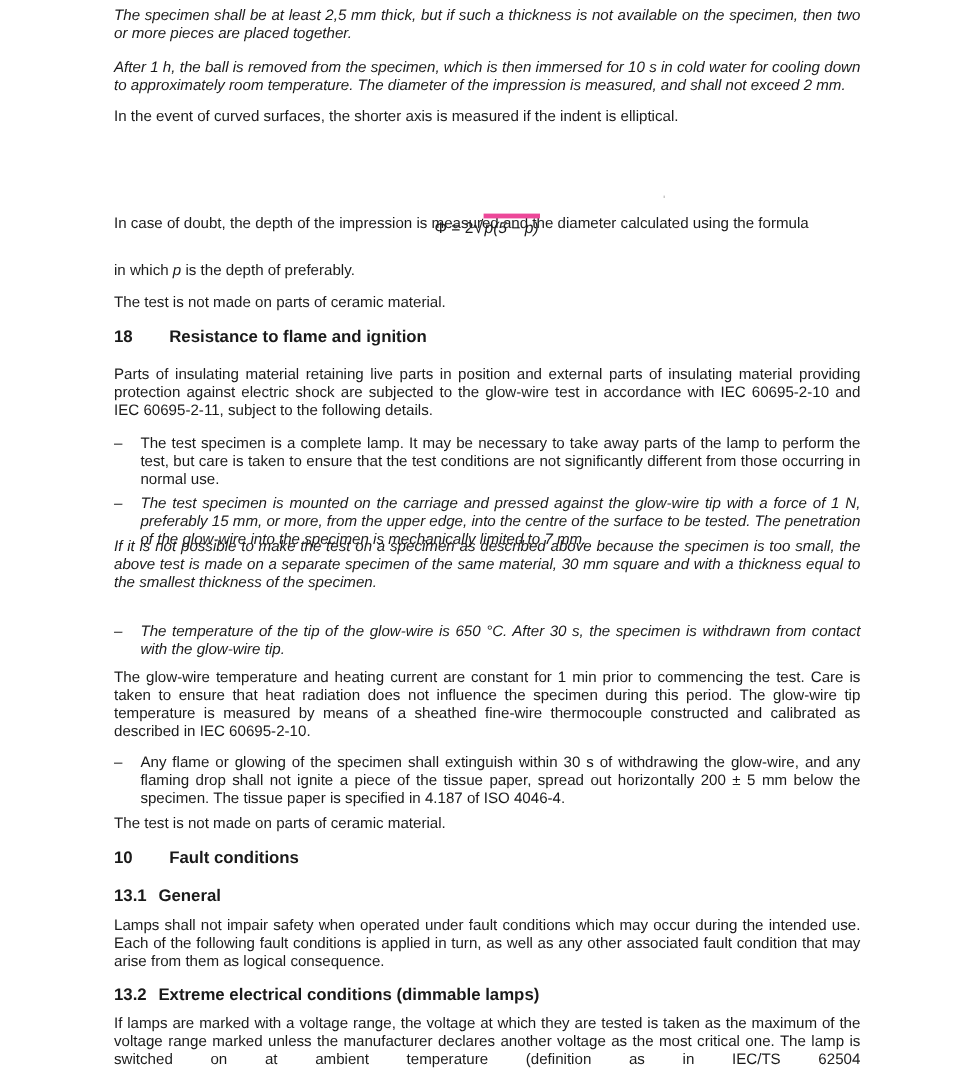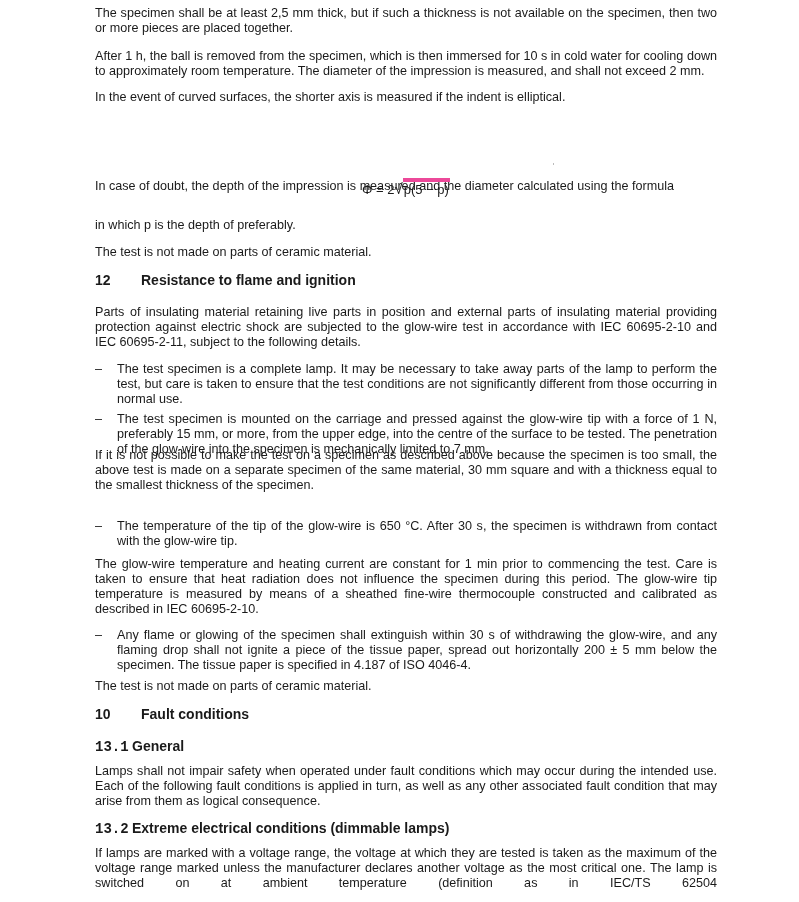--- a/index.html
+++ b/index.html
@@ -3,25 +3,25 @@
 <meta charset="utf-8">
 <style>
   html, body { margin: 0; padding: 0; background: #ffffff; }
   body {
     width: 799px; height: 902px; overflow: hidden; position: relative;
     font-family: "Liberation Sans", sans-serif;
     color: #1a1a1a;
   }
   .page { position: absolute; left: 95px; top: 0; width: 622px; }
   .blk { position: absolute; left: 0; width: 622px; font-size: 12.6px; line-height: 15px; text-align: justify; }
-  .it { }
+  .it { font-style: italic; }
   .last-line-left { text-align-last: left; }
   .h1 { position: absolute; left: 0; font-weight: bold; font-size: 14px; line-height: 17px; white-space: nowrap; }
   .h1 .num { display: inline-block; width: 46px; }
-  .h2 .num { display: inline-block; width: 37px; font-family: Liberation Mono, monospace; }
+  .h2 .num { display: inline-block; width: 37px; }
   .dash-item { position: absolute; left: 0; width: 622px; font-size: 12.6px; line-height: 15px; }
   .dash-item .dash { position: absolute; left: 0; top: 0; width: 20px; }
   .dash-item .txt { margin-left: 22px; display: block; text-align: justify; }
   .formula { position: absolute; left: 0; width: 622px; text-align: center; font-size: 13px; line-height: 18px; }
   .formula .sqrt { display: inline-block; border-top: 4px solid #ec4899; padding: 0 1px; line-height: 15px; text-align: right; }
   .formula .radical { font-size: 15px; }
   .speck { position: absolute; left: 458px; top: 163px; width: 1px; height: 2px; background: #bbb; }
 </style>
 </head>
 <body>
@@ -42,21 +42,21 @@
     <span>Φ = 2</span><span class="radical">√</span><span class="sqrt it">p(5 − p)</span>
   </div>
 
   <div class="blk last-line-left" style="top:218px;">
     <span>in which </span><span class="it">p</span><span> is the depth of preferably.</span>
   </div>
 
   <div class="blk last-line-left" style="top:245px;">The test is not made on parts of ceramic material.</div>
 
   <div class="h1" style="top:272px;">
-    <span class="num">12</span><span>Resistance to flame and ignition</span>
+    <span class="num">18</span><span>Resistance to flame and ignition</span>
   </div>
 
   <div class="blk last-line-left" style="top:305px;">Parts of insulating material retaining live parts in position and external parts of insulating material providing protection against electric shock are subjected to the glow-wire test in accordance with IEC 60695-2-10 and IEC 60695-2-11, subject to the following details.</div>
 
   <div class="dash-item" style="top:362px;">
     <span class="dash">–</span>
     <span class="txt last-line-left">The test specimen is a complete lamp. It may be necessary to take away parts of the lamp to perform the test, but care is taken to ensure that the test conditions are not significantly different from those occurring in normal use.</span>
   </div>
 
   <div class="dash-item it" style="top:412px;">

